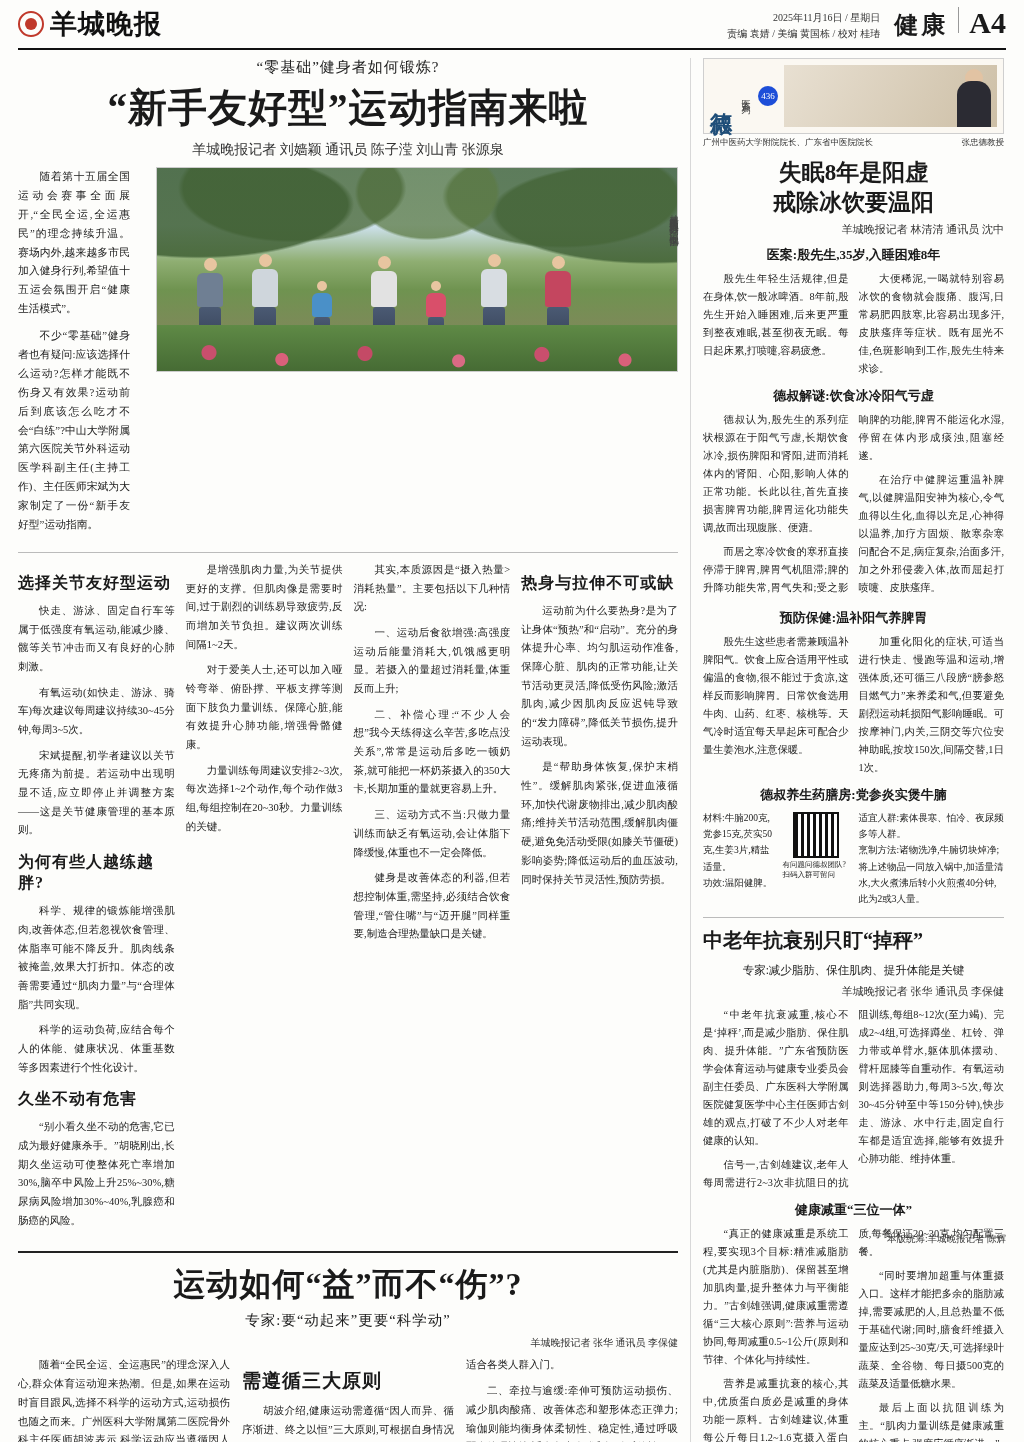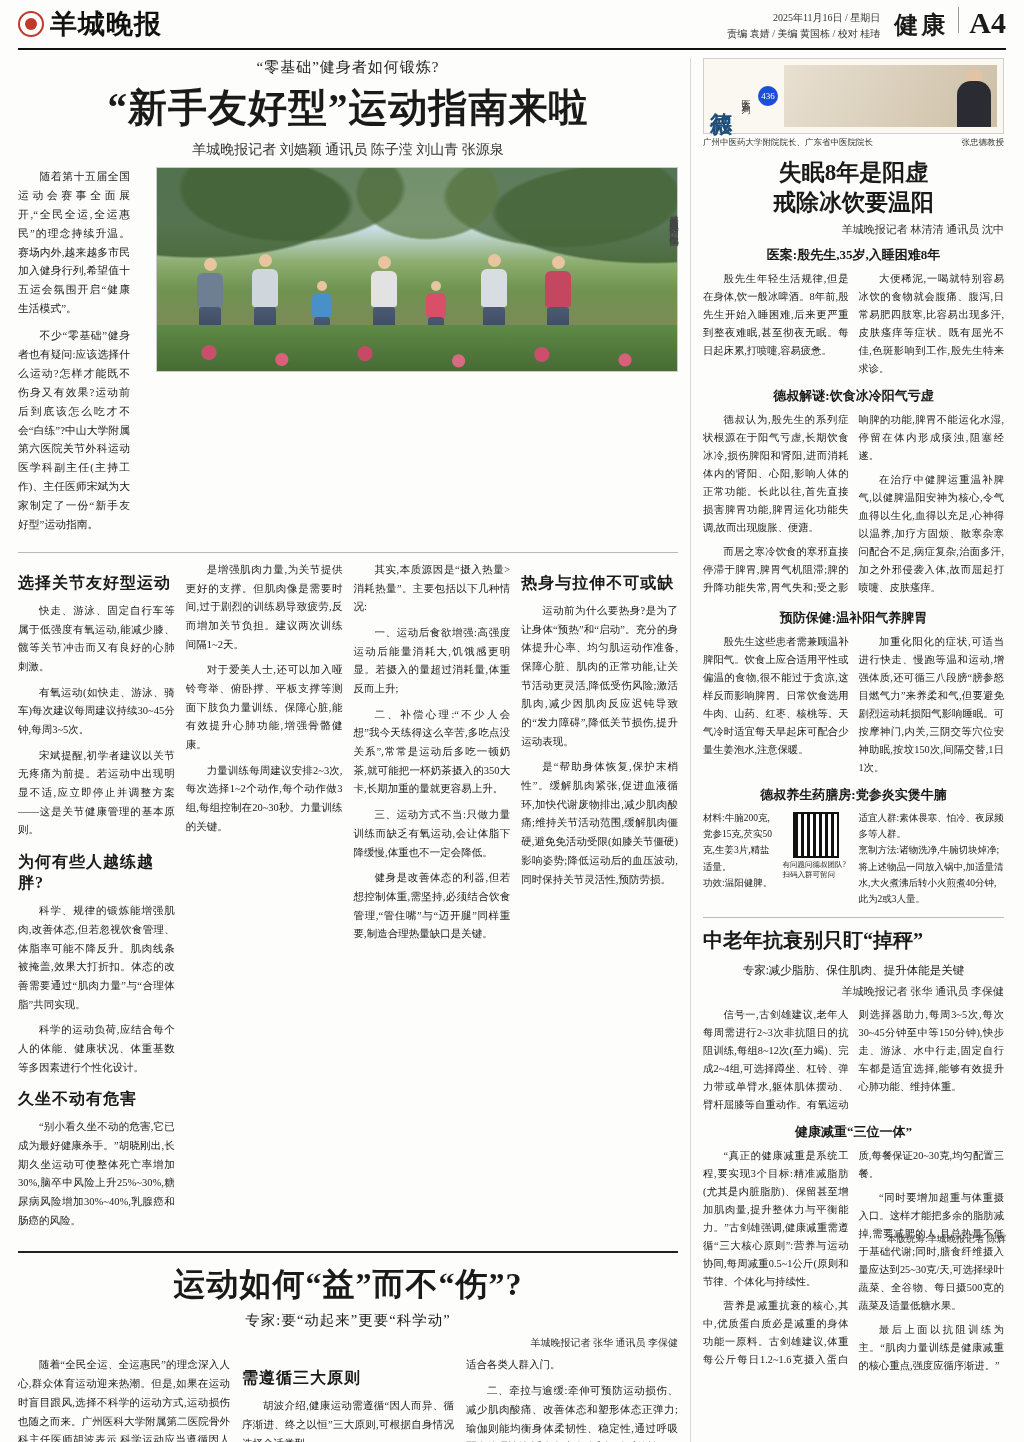--- a/index.html
+++ b/index.html
@@ -64,21 +64,21 @@
   }
   .photo .people { position:absolute; left:6%; right:6%; bottom:34px; height:120px; }
   .p { position:absolute; bottom:0; }
   .p .head { width:13px; height:13px; border-radius:50%; background:#e8c5a0; margin:0 auto 2px; }
   .p .torso { width:26px; border-radius:6px 6px 3px 3px; }
   .p .legs { width:22px; height:30px; margin:0 auto; background:linear-gradient(#4b5a73,#39465c); border-radius:3px; }
   .photo-caption { position:absolute; right:-2px; top:40px; writing-mode:vertical-rl; font-size:9.5px; color:#444; letter-spacing:1px; }
 
   
   .col-title { font-size:16px; font-weight:bold; margin:12px 0 8px; letter-spacing:1px;}
-  .col-title.small { font-size:16px; }
+  .col-title.small { font-size:19px; }
   .para { font-size:10.5px; line-height:1.78; text-align:justify; margin:0 0 7px; text-indent:2em; }
   .para.noind { text-indent:0; }
 
   .cols3 { display:flex; gap:12px; margin-top:6px; }
   .cols3 > div { flex:1; }
   .cols4 { display:flex; gap:11px; margin-top:4px; }
   .cols4 > div { flex:1; }
 
   .rule-top { border-top:1px solid #bbb; padding-top:8px; margin-top:10px; }
 
@@ -297,20 +297,21 @@
         <div>适宜人群:素体畏寒、怕冷、夜尿频多等人群。</div>
         <div>烹制方法:诸物洗净,牛腩切块焯净;将上述物品一同放入锅中,加适量清水,大火煮沸后转小火煎煮40分钟,此为2或3人量。</div>
       </div>
 
       <div class="r-divider"></div>
 
       <div class="r-title2">中老年抗衰别只盯“掉秤”</div>
       <div class="sub-h" style="font-weight:normal;font-size:11.5px">专家:减少脂肪、保住肌肉、提升体能是关键</div>
       <div class="r-by">羊城晚报记者 张华  通讯员 李保健</div>
       <div class="two">
+        <p class="rp">“中老年抗衰减重,核心不是‘掉秤’,而是减少脂肪、保住肌肉、提升体能。”广东省预防医学会体育运动与健康专业委员会副主任委员、广东医科大学附属医院健复医学中心主任医师古剑雄的观点,打破了不少人对老年健康的认知。</p>
         <p class="rp">信号一,古剑雄建议,老年人每周需进行2~3次非抗阻日的抗阻训练,每组8~12次(至力竭)、完成2~4组,可选择蹲坐、杠铃、弹力带或单臂水,躯体肌体摆动、臂杆屈膝等自重动作。有氧运动则选择器助力,每周3~5次,每次30~45分钟至中等150分钟),快步走、游泳、水中行走,固定自行车都是适宜选择,能够有效提升心肺功能、维持体重。</p>
       </div>
       <div class="sub-h">健康减重“三位一体”</div>
       <div class="two">
         <p class="rp">“真正的健康减重是系统工程,要实现3个目标:精准减脂肪(尤其是内脏脂肪)、保留甚至增加肌肉量,提升整体力与平衡能力。”古剑雄强调,健康减重需遵循“三大核心原则”:营养与运动协同,每周减重0.5~1公斤(原则和节律、个体化与持续性。</p>
         <p class="rp">营养是减重抗衰的核心,其中,优质蛋白质必是减重的身体功能一原料。古剑雄建议,体重每公斤每日1.2~1.6克摄入蛋白质,每餐保证20~30克,均匀配置三餐。</p>
         <p class="rp">“同时要增加超重与体重摄入口。这样才能把多余的脂肪减掉,需要减肥的人,且总热量不低于基础代谢;同时,膳食纤维摄入量应达到25~30克/天,可选择绿叶蔬菜、全谷物、每日摄500克的蔬菜及适量低糖水果。</p>
         <p class="rp">最后上面以抗阻训练为主。“肌肉力量训练是健康减重的核心重点,强度应循序渐进。”</p>
       </div>
 

